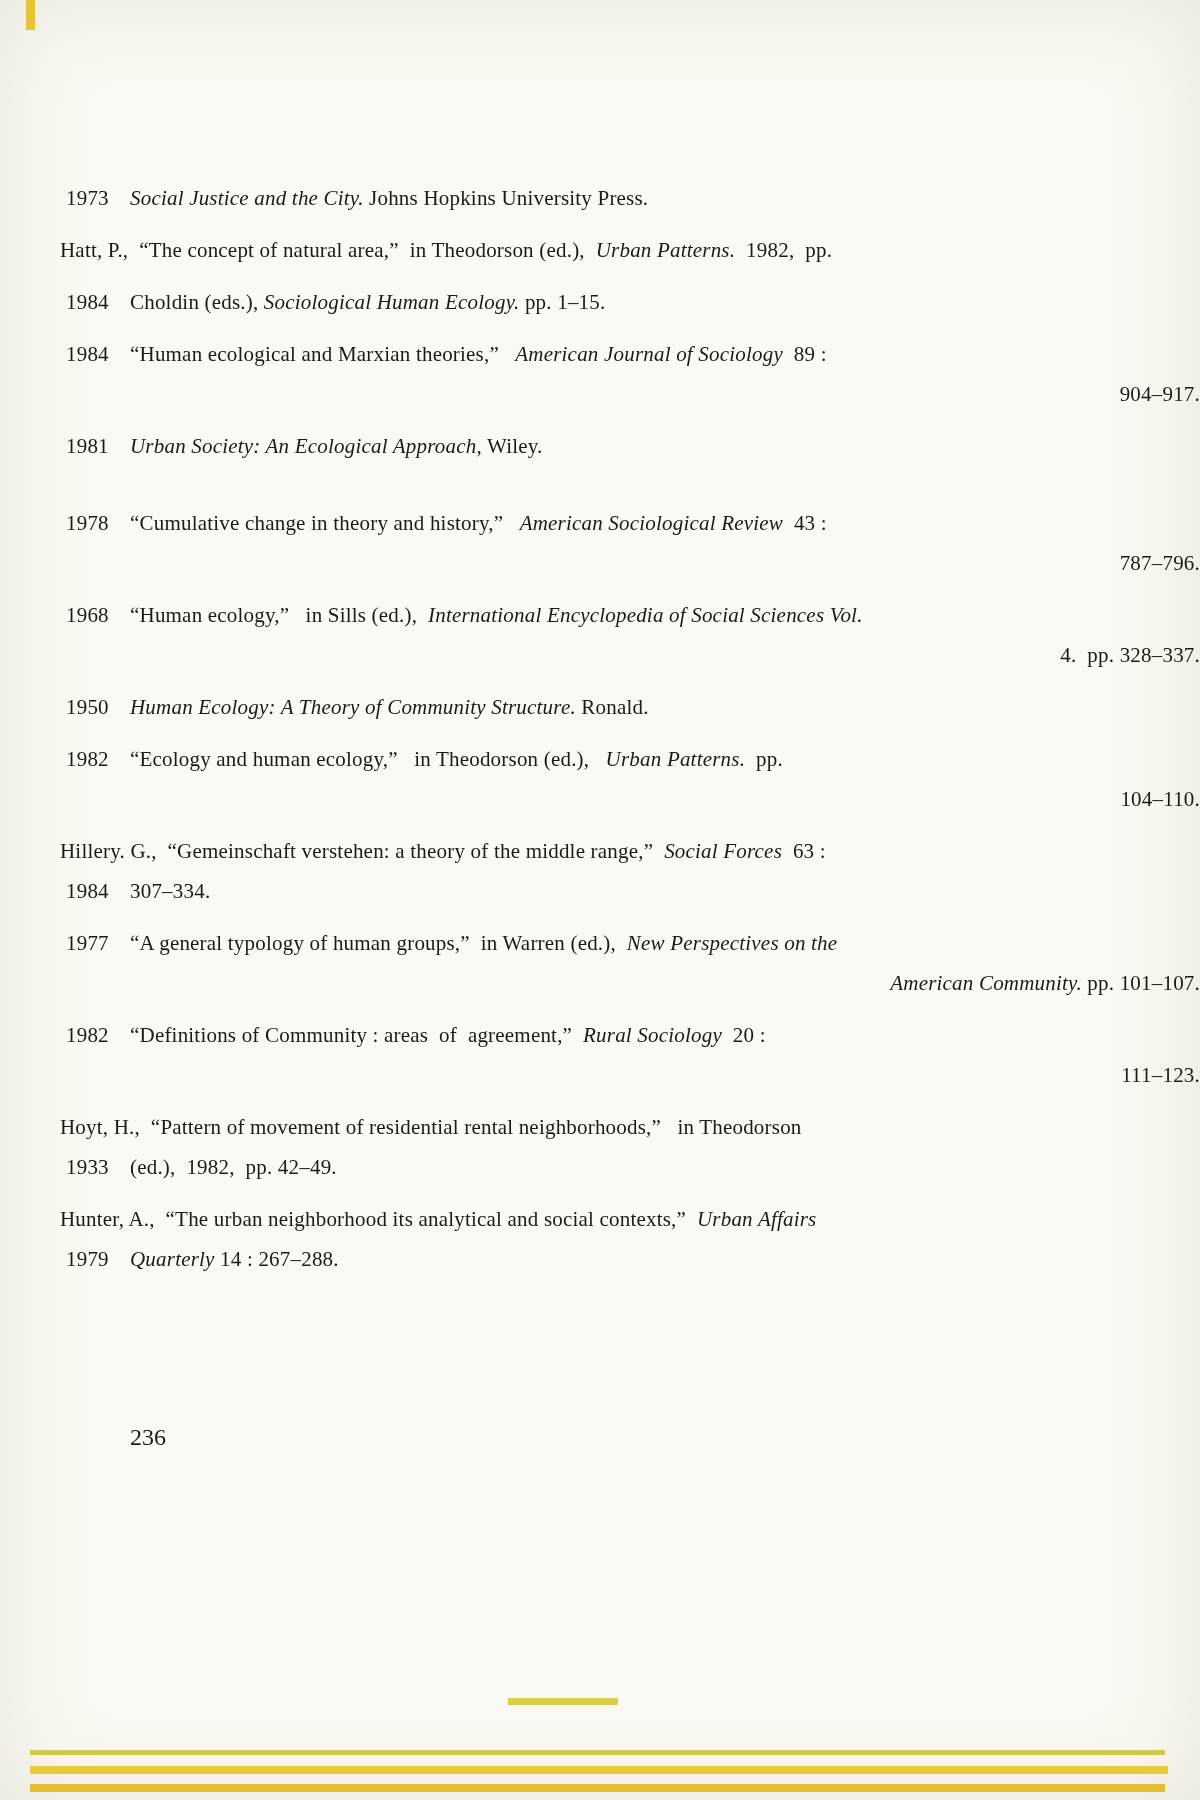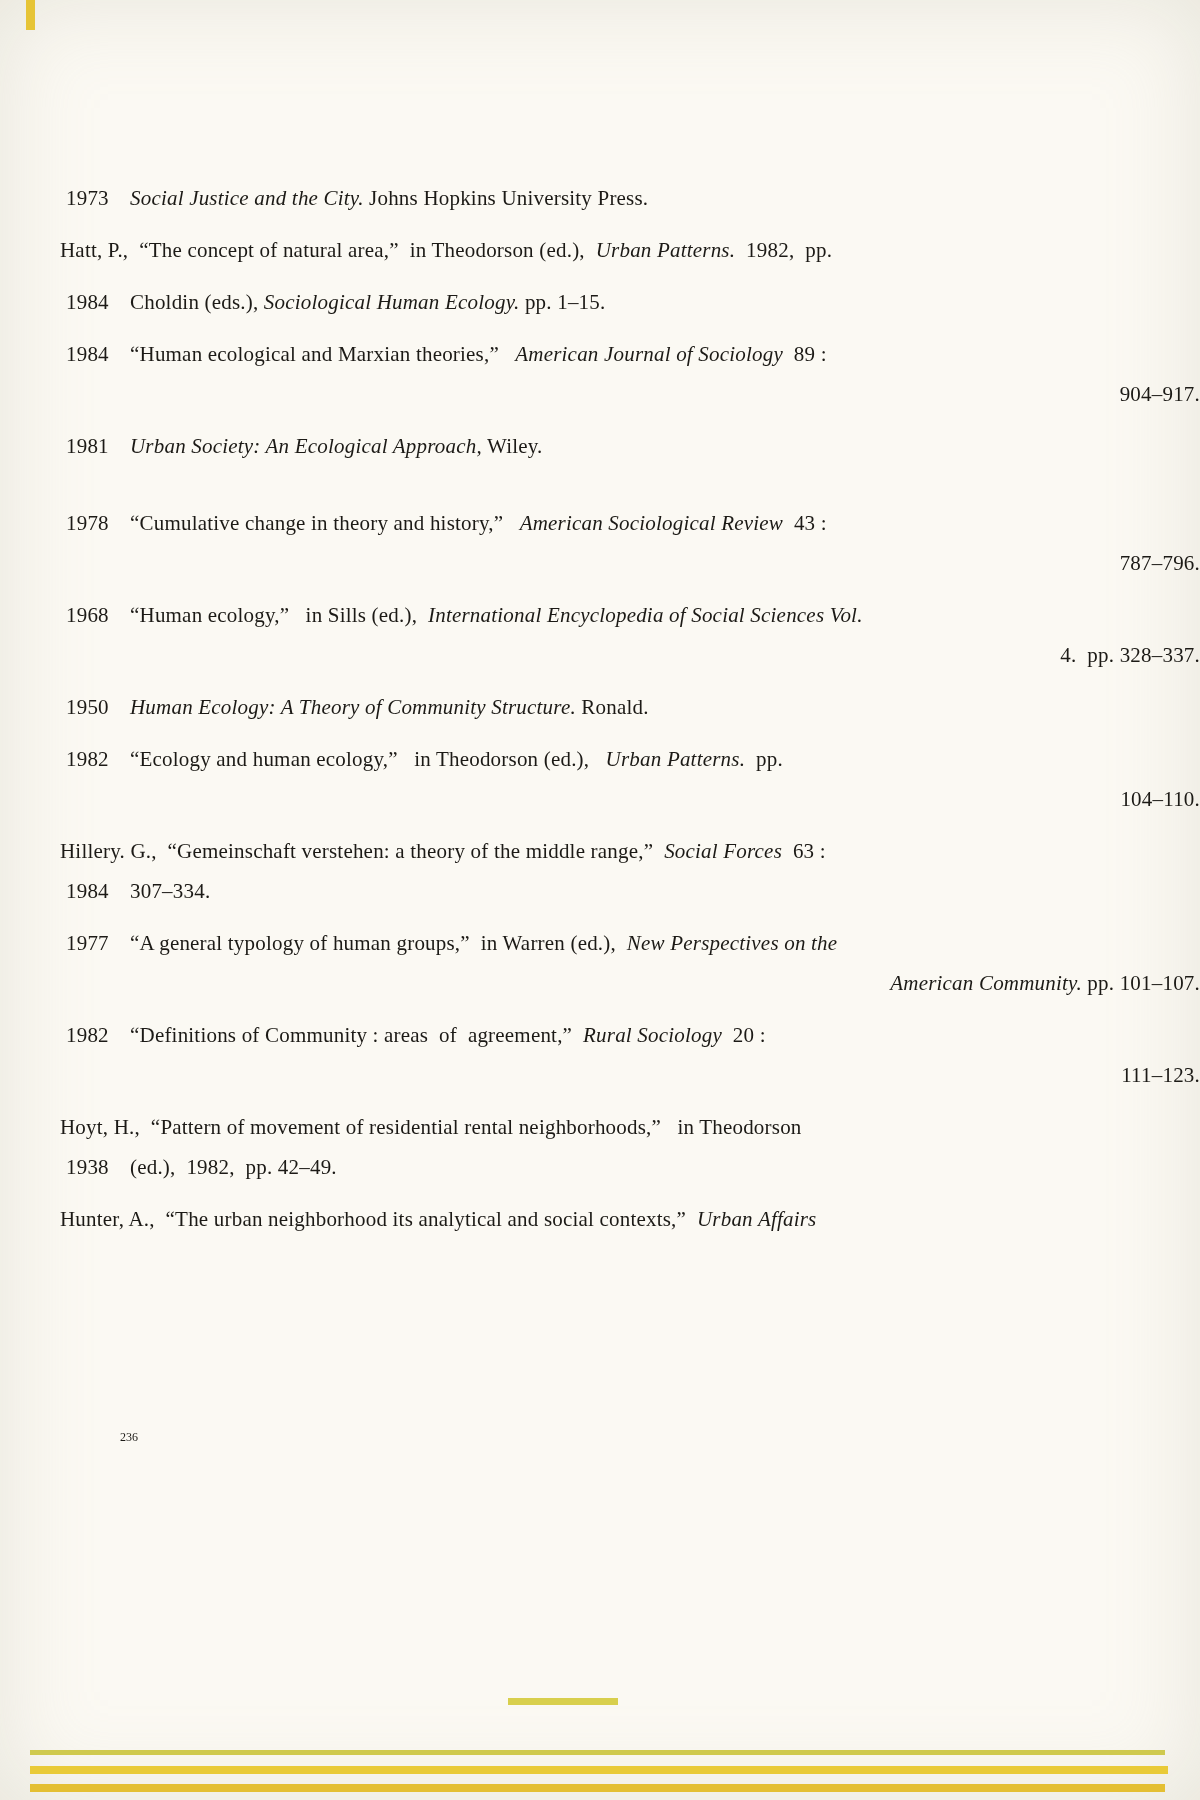--- a/index.html
+++ b/index.html
@@ -23,22 +23,22 @@
     color: #1c1a16;
     white-space: pre;
     letter-spacing: 0.2px;
   }
   .indent-author { padding-left: 60px; }
   .indent-year   { padding-left: 66px; }
   .indent-cont   { padding-left: 236px; text-align: right; }
   .year { display: inline-block; min-width: 44px; margin-right: 20px; }
   .seg.italic { font-style: italic; }
   .page-number {
-    position: absolute; left: 120px; top: 1422px;
-    font-size: 12px; line-height: 30px; color: #1c1a16;
+    position: absolute; left: 130px; top: 1422px;
+    font-size: 24px; line-height: 30px; color: #1c1a16;
   }
   .artifact { position: absolute; }
 </style>
 </head>
 <body>
 
 <div class="scan-page">
   <div class="bibliography">
       <div class="entry">
         <div class="line indent-year"><span class="year">1973</span><span class="seg italic">Social Justice and the City.</span><span class="seg"> Johns Hopkins University Press.</span></div>
@@ -78,24 +78,25 @@
       <div class="entry">
         <div class="line indent-year"><span class="year">1977</span><span class="seg">“A general typology of human groups,”  in Warren (ed.),  </span><span class="seg italic">New Perspectives on the</span></div>
         <div class="line indent-cont"><span class="seg italic">American Community.</span><span class="seg"> pp. 101–107.</span></div>
       </div>
       <div class="entry">
         <div class="line indent-year"><span class="year">1982</span><span class="seg">“Definitions of Community : areas  of  agreement,”  </span><span class="seg italic">Rural Sociology</span><span class="seg">  20 :</span></div>
         <div class="line indent-cont"><span class="seg">111–123.</span></div>
       </div>
       <div class="entry">
         <div class="line indent-author"><span class="seg">Hoyt, H.,  “Pattern of movement of residential rental neighborhoods,”   in Theodorson</span></div>
-        <div class="line indent-year"><span class="year">1938</span><span class="seg">(ed.),  1982,  pp. 42–49.</span></div>
+        <div class="line indent-year"><span class="year">1933</span><span class="seg">(ed.),  1982,  pp. 42–49.</span></div>
       </div>
       <div class="entry">
         <div class="line indent-author"><span class="seg">Hunter, A.,  “The urban neighborhood its analytical and social contexts,”  </span><span class="seg italic">Urban Affairs</span></div>
+        <div class="line indent-year"><span class="year">1979</span><span class="seg italic">Quarterly</span><span class="seg"> 14 : 267–288.</span></div>
       </div>
     </div>
   <div class="page-number">236</div>
   <div id="artifacts">
       <div class="artifact" style="left: 26px; top: 0px; width: 9px; height: 30px; background: rgb(230, 196, 54);"></div>
       <div class="artifact" style="left: 508px; top: 1698px; width: 110px; height: 7px; background: rgb(216, 207, 77);"></div>
       <div class="artifact" style="left: 30px; top: 1750px; width: 1135px; height: 5px; background: rgb(207, 201, 78);"></div>
       <div class="artifact" style="left: 30px; top: 1766px; width: 1138px; height: 8px; background: rgb(233, 202, 56);"></div>
       <div class="artifact" style="left: 30px; top: 1784px; width: 1135px; height: 8px; background: rgb(228, 191, 51);"></div>
     </div>

